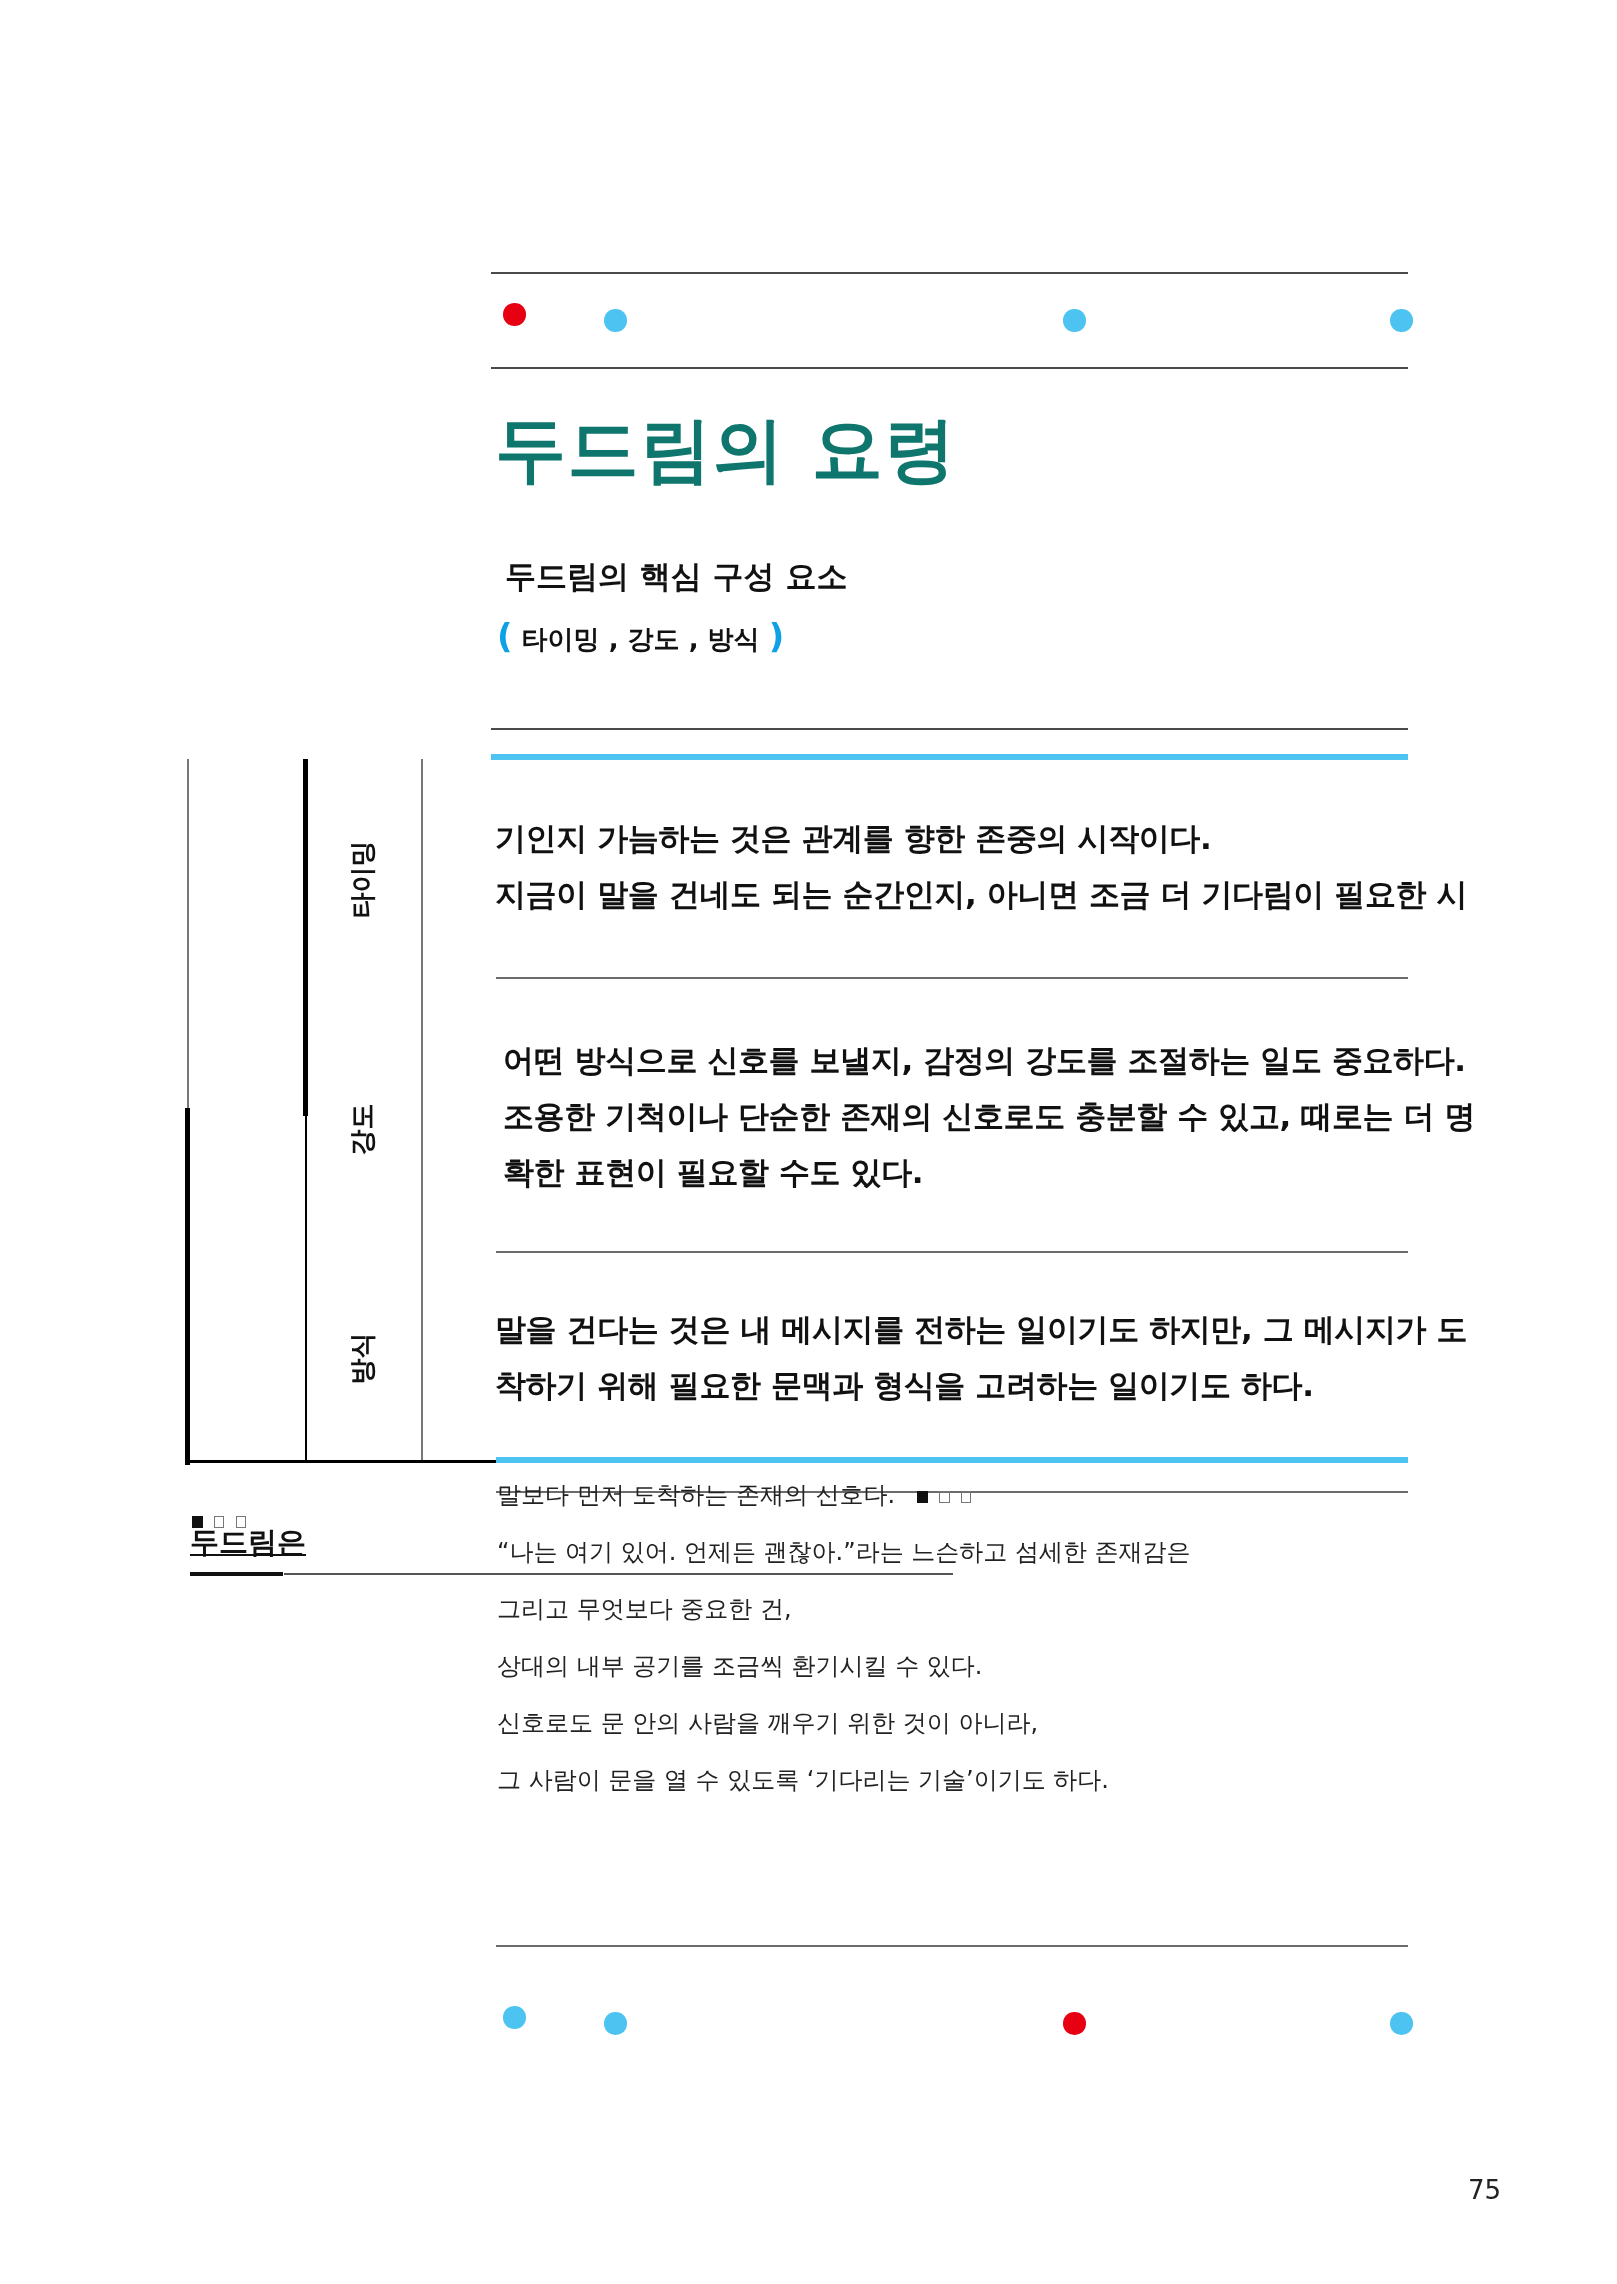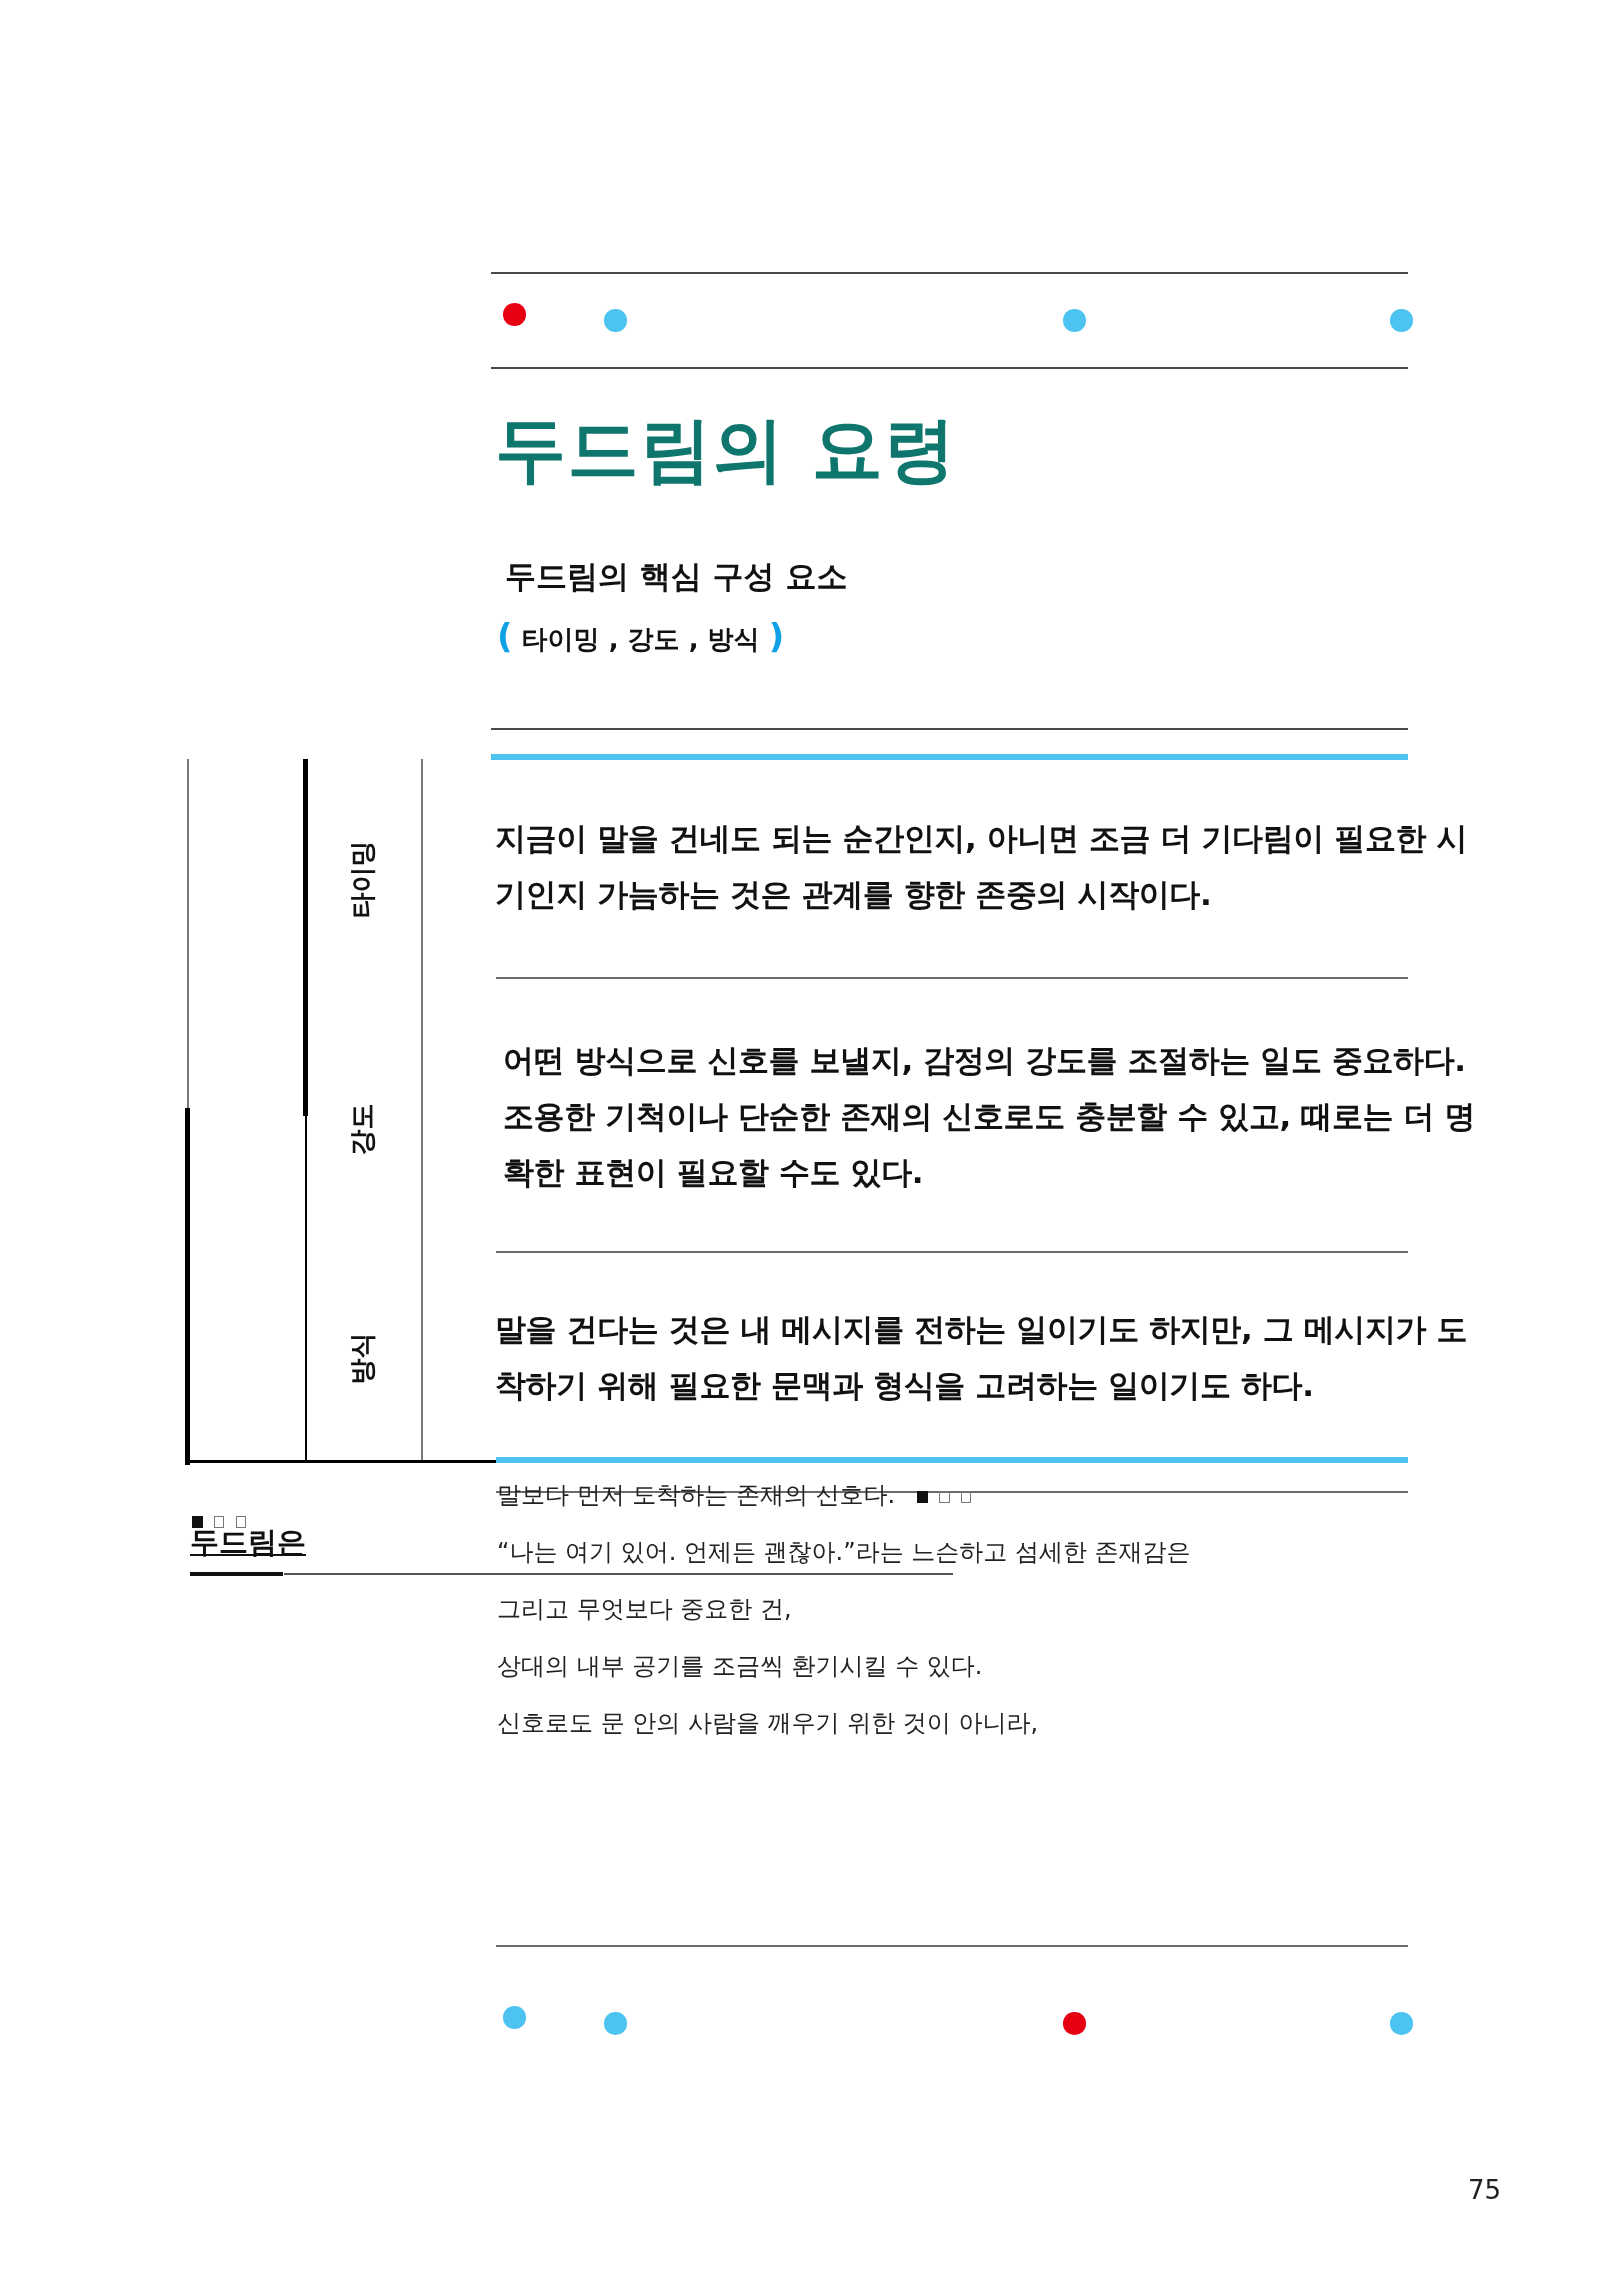--- a/index.html
+++ b/index.html
@@ -59,22 +59,22 @@
 <div class="vline thick" style="left:303px; top:759px; height:357px;"></div>
 <div class="vline black" style="left:305px; top:1116px; height:346px;"></div>
 <div class="vline" style="left:421px; top:759px; height:703px;"></div>
 <div class="abs" style="left:185px; top:1460px; width:313px; height:3.2px; background:#000;"></div>
 
 <div class="vlabel" style="left:314px; top:862px; width:97px; text-align:center;">타이밍</div>
 <div class="vlabel" style="left:314px; top:1112px; width:97px; text-align:center;">강도</div>
 <div class="vlabel" style="left:314px; top:1341px; width:97px; text-align:center;">방식</div>
 
 <div class="para" style="top:810px;">
+  <span class="line">기인지 가늠하는 것은 관계를 향한 존중의 시작이다.</span>
   <span class="line">지금이 말을 건네도 되는 순간인지, 아니면 조금 더 기다림이 필요한 시</span>
-  <span class="line">기인지 가늠하는 것은 관계를 향한 존중의 시작이다.</span>
 </div>
 <div class="hline-thin" style="left:496px; top:977px; width:912px;"></div>
 
 <div class="para" style="top:1032px;margin-left:8px;">
   <span class="line">어떤 방식으로 신호를 보낼지, 감정의 강도를 조절하는 일도 중요하다.</span>
   <span class="line">조용한 기척이나 단순한 존재의 신호로도 충분할 수 있고, 때로는 더 명</span>
   <span class="line">확한 표현이 필요할 수도 있다.</span>
 </div>
 <div class="hline-thin" style="left:496px; top:1251px; width:912px;"></div>
 
@@ -97,20 +97,21 @@
   <span class="line">
     <span>말보다 먼저 도착하는 존재의 신호다.</span>
     <span class="bullets" style="position:relative; left:14.5px; top:-1.6px;">
       <span class="sq filled"></span><span class="sq empty"></span><span class="sq empty"></span>
     </span>
   </span>
   <span class="line">“나는 여기 있어. 언제든 괜찮아.”라는 느슨하고 섬세한 존재감은</span>
   <span class="line">그리고 무엇보다 중요한 건,</span>
   <span class="line">상대의 내부 공기를 조금씩 환기시킬 수 있다.</span>
   <span class="line">신호로도 문 안의 사람을 깨우기 위한 것이 아니라,</span>
+  <span class="line">그 사람이 문을 열 수 있도록 ‘기다리는 기술’이기도 하다.</span>
 </div>
 
 <div class="hline-thin" style="left:496px; top:1945px; width:912px;"></div>
 
 <div class="dot blue" style="left:503px; top:2006px;"></div>
 <div class="dot blue" style="left:604px; top:2012px;"></div>
 <div class="dot red" style="left:1063px; top:2012px;"></div>
 <div class="dot blue" style="left:1390px; top:2012px;"></div>
 
 <div class="page-num">75</div>

